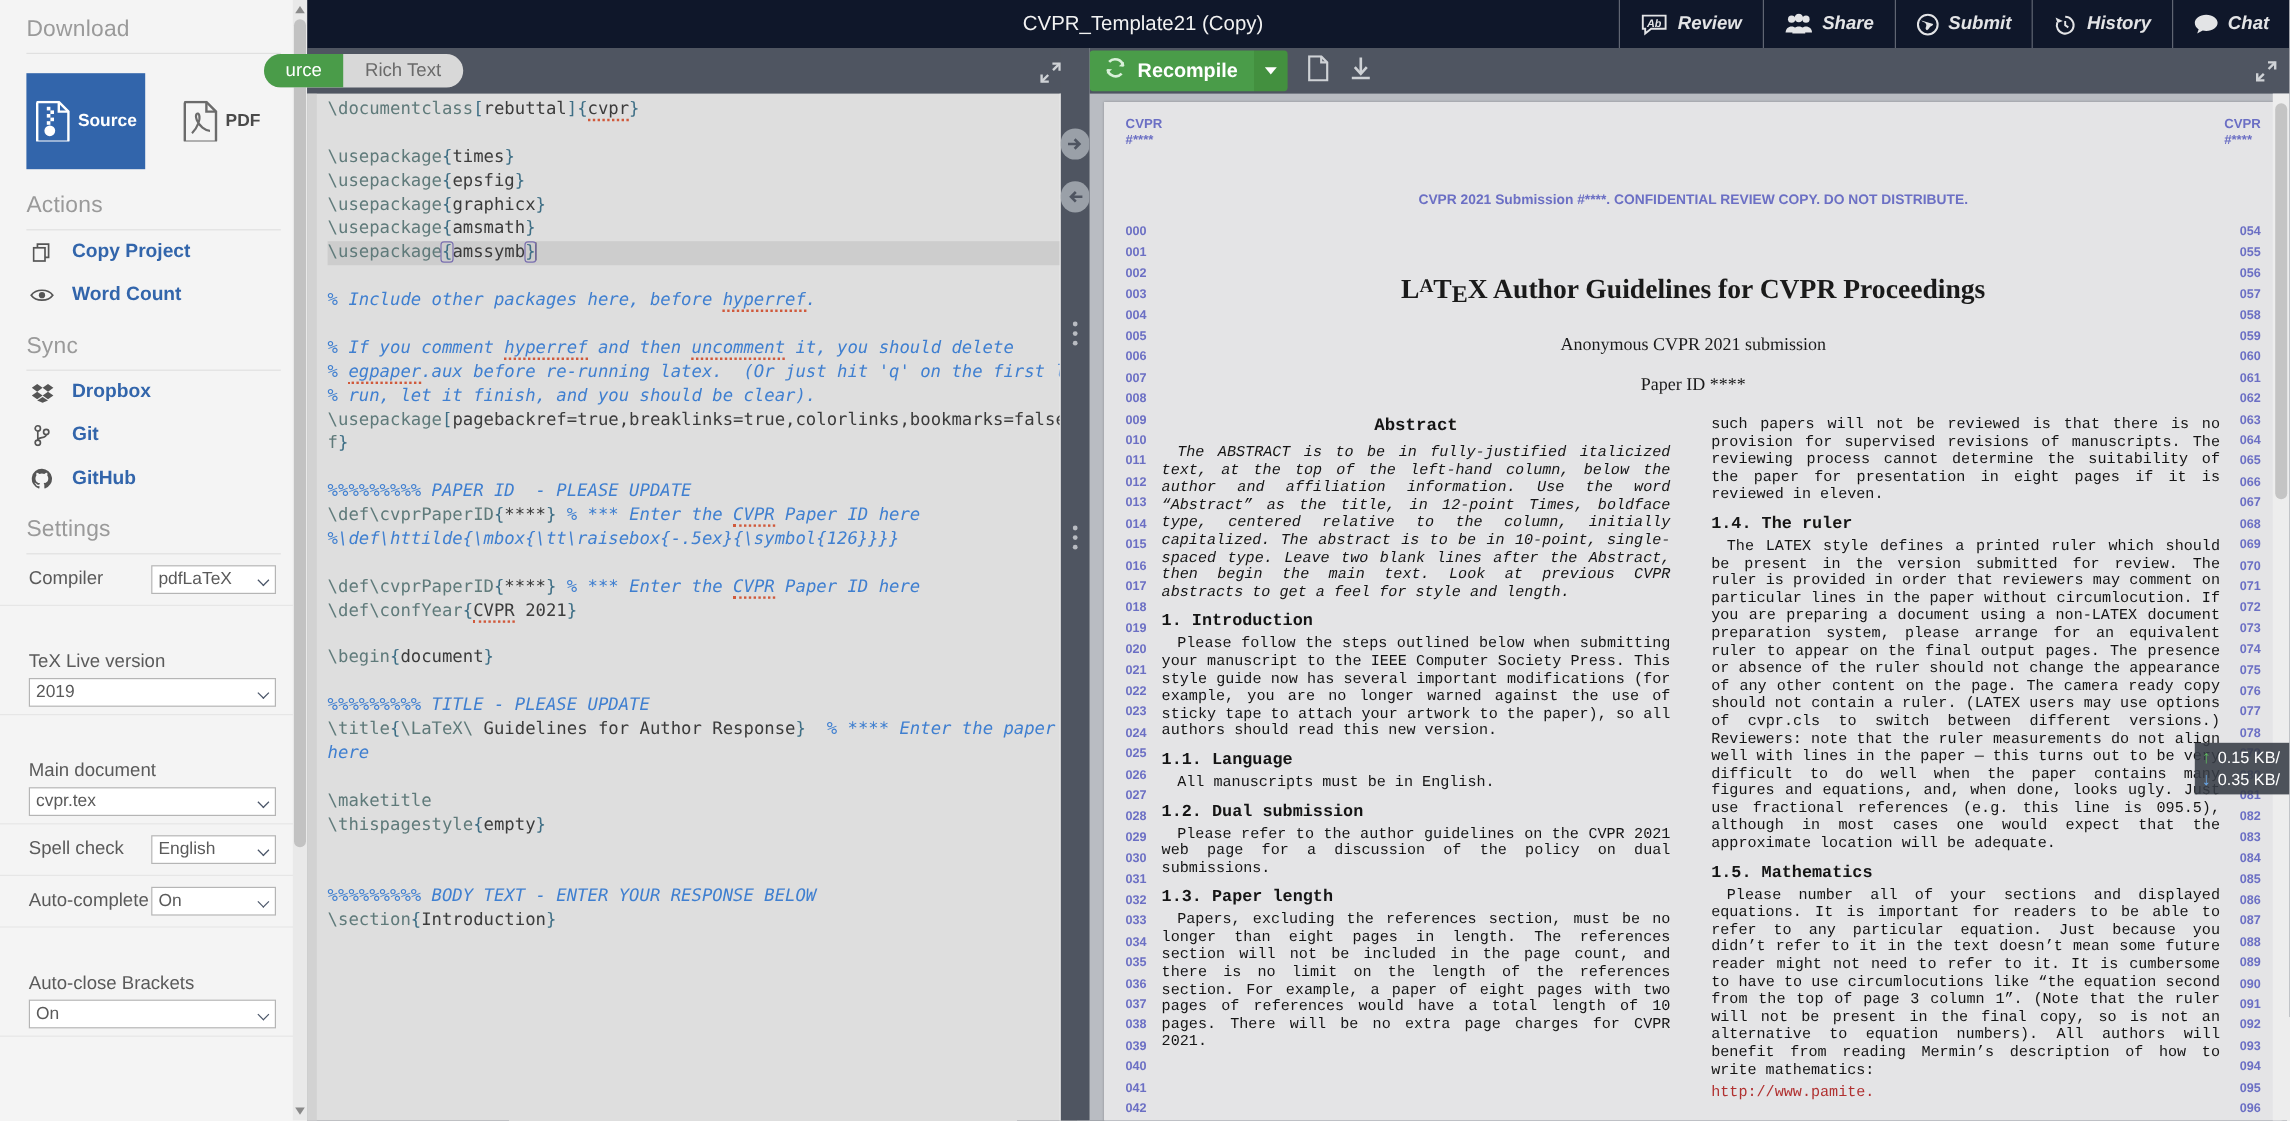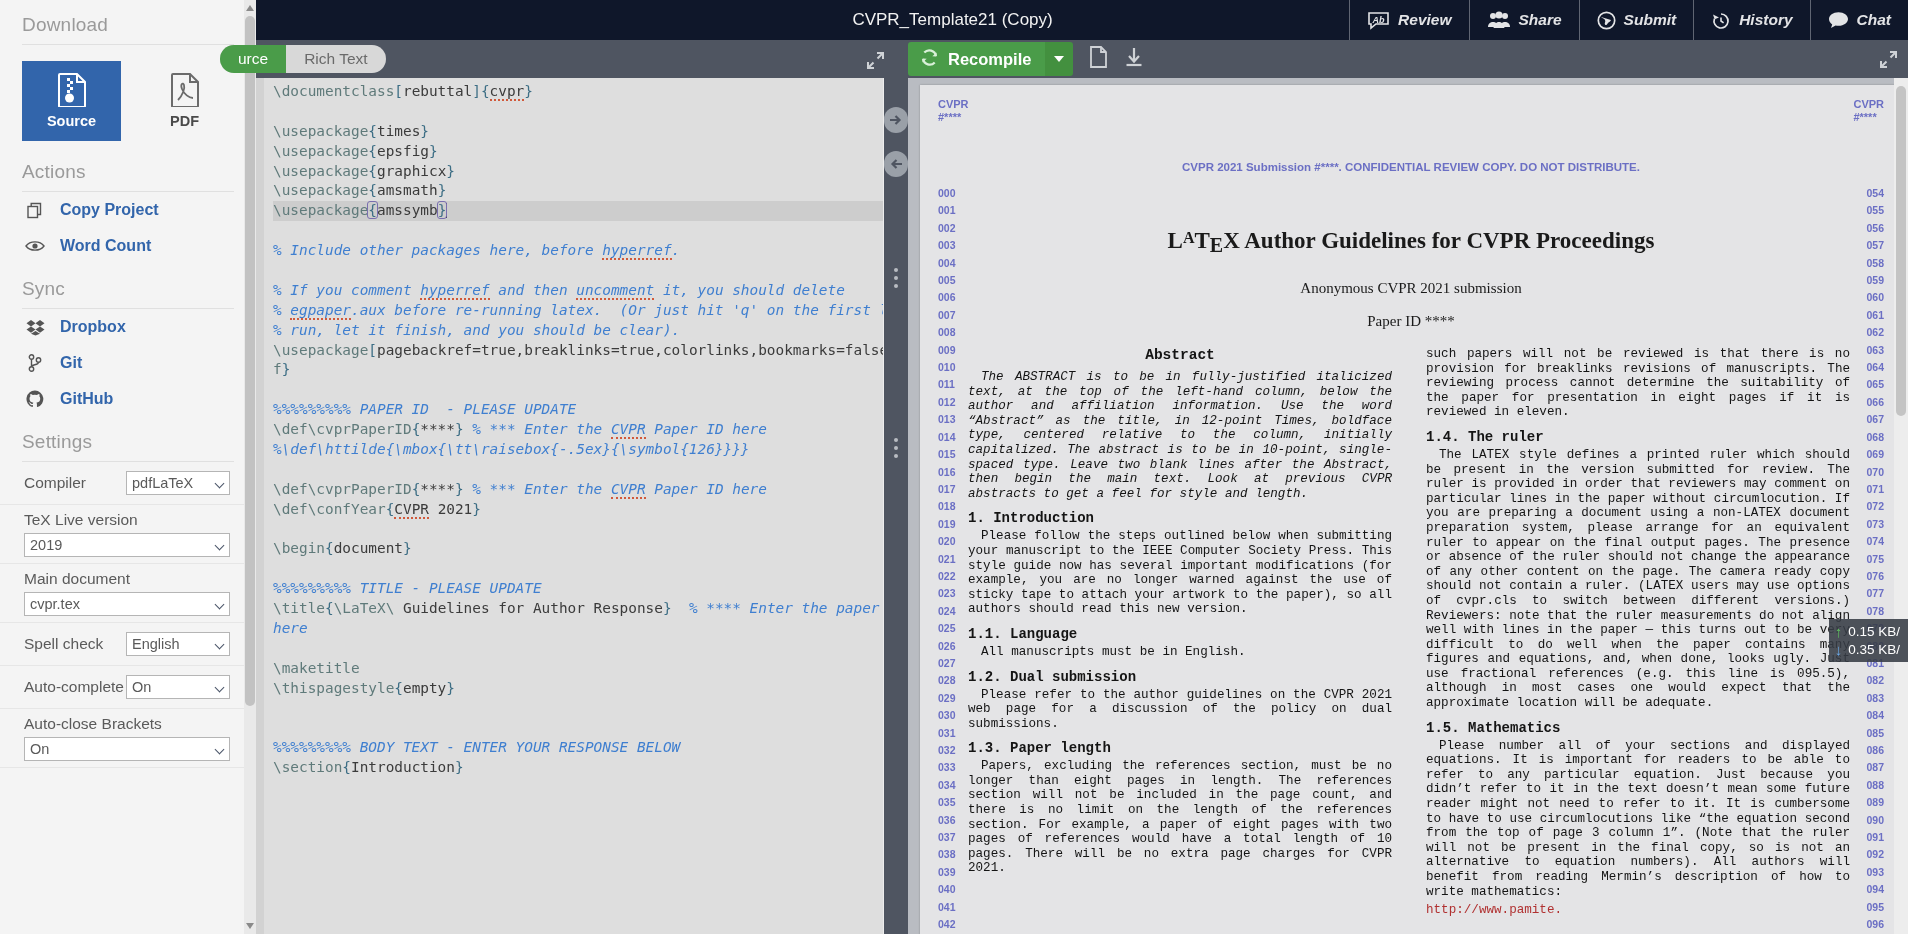--- a/index.html
+++ b/index.html
@@ -19,21 +19,21 @@
     overflow: hidden;
   }
   .sb-sectionhdr {
     color: #9a9a9a; font-size: 19px; font-weight: 400;
     padding: 14px 0 8px 22px; letter-spacing: .2px;
   }
   .sb-rule { height: 1px; background: #e0e0e0; margin: 0 22px; }
   .dl-row { display: flex; gap: 14px; padding: 16px 0 6px 22px; align-items: flex-start; }
   .dl-btn {
     width: 99px; height: 80px;
-    display: flex; flex-direction: column; align-items: center; justify-content: center;
+    display: flex; align-items: center; justify-content: center;
     gap: 6px; cursor: pointer;
   }
   .dl-btn.active { background: #3265ab; }
   .dl-btn .lbl { font-size: 14.5px; font-weight: bold; color: #4a4a4a; }
   .dl-btn.active .lbl { color: #fff; }
   .dl-ico svg { display: block; }
 
   .act-row {
     display: flex; align-items: center; gap: 14px;
     padding: 9px 0 9px 24px;
@@ -59,21 +59,21 @@
     position: relative; cursor: pointer;
     font-family: "Liberation Sans", sans-serif;
   }
   .set-sel::after {
     content: ""; position: absolute; right: 6px; top: 8px;
     width: 6px; height: 6px;
     border-right: 1.6px solid #4a5568; border-bottom: 1.6px solid #4a5568;
     transform: rotate(45deg);
   }
   .set-row.stacked { display: block; padding-top: 6px; padding-bottom: 6px; }
-  .set-row.stacked .set-lbl { display: block; margin-bottom: 4px; }
+  .set-row.stacked .set-lbl { display: block; margin-bottom: 4px; margin-top: 32px; }
   .set-row.stacked .set-sel { margin-left: auto; }
 
   
   .sb-scroll {
     position: absolute; right: 0; top: 0; width: 12px; height: 934px;
     background: #e9e9e9;
   }
   .sb-scroll .thumb {
     position: absolute; left: 1px; top: 16px; width: 10px; height: 690px;
     background: #c2c2c2; border-radius: 5px;
@@ -618,21 +618,21 @@
             <h4>1. Introduction</h4>
             <p class="ind">Please follow the steps outlined below when submitting your manuscript to the IEEE Computer Society Press. This style guide now has several important modifications (for example, you are no longer warned against the use of sticky tape to attach your artwork to the paper), so all authors should read this new version.</p>
             <h4>1.1. Language</h4>
             <p class="ind">All manuscripts must be in English.</p>
             <h4>1.2. Dual submission</h4>
             <p class="ind">Please refer to the author guidelines on the CVPR 2021 web page for a discussion of the policy on dual submissions.</p>
             <h4>1.3. Paper length</h4>
             <p class="ind">Papers, excluding the references section, must be no longer than eight pages in length. The references section will not be included in the page count, and there is no limit on the length of the references section. For example, a paper of eight pages with two pages of references would have a total length of 10 pages. There will be no extra page charges for CVPR 2021.</p>
           </div>
           <div class="col">
-            <p>such papers will not be reviewed is that there is no provision for breaklinks revisions of manuscripts. The reviewing process cannot determine the suitability of the paper for presentation in eight pages if it is reviewed in eleven.</p>
+            <p>such papers will not be reviewed is that there is no provision for supervised revisions of manuscripts. The reviewing process cannot determine the suitability of the paper for presentation in eight pages if it is reviewed in eleven.</p>
             <h4>1.4. The ruler</h4>
             <p class="ind">The LATEX style defines a printed ruler which should be present in the version submitted for review. The ruler is provided in order that reviewers may comment on particular lines in the paper without circumlocution. If you are preparing a document using a non-LATEX document preparation system, please arrange for an equivalent ruler to appear on the final output pages. The presence or absence of the ruler should not change the appearance of any other content on the page. The camera ready copy should not contain a ruler. (LATEX users may use options of cvpr.cls to switch between different versions.) Reviewers: note that the ruler measurements do not align well with lines in the paper — this turns out to be very difficult to do well when the paper contains many figures and equations, and, when done, looks ugly. Just use fractional references (e.g. this line is 095.5), although in most cases one would expect that the approximate location will be adequate.</p>
             <h4>1.5. Mathematics</h4>
             <p class="ind">Please number all of your sections and displayed equations. It is important for readers to be able to refer to any particular equation. Just because you didn’t refer to it in the text doesn’t mean some future reader might not need to refer to it. It is cumbersome to have to use circumlocutions like “the equation second from the top of page 3 column 1”. (Note that the ruler will not be present in the final copy, so is not an alternative to equation numbers). All authors will benefit from reading Mermin’s description of how to write mathematics:</p>
             <p><span class="lnk">http://www.pamite.</span></p>
           </div>
         </div>
       </div>
     </div>
 

